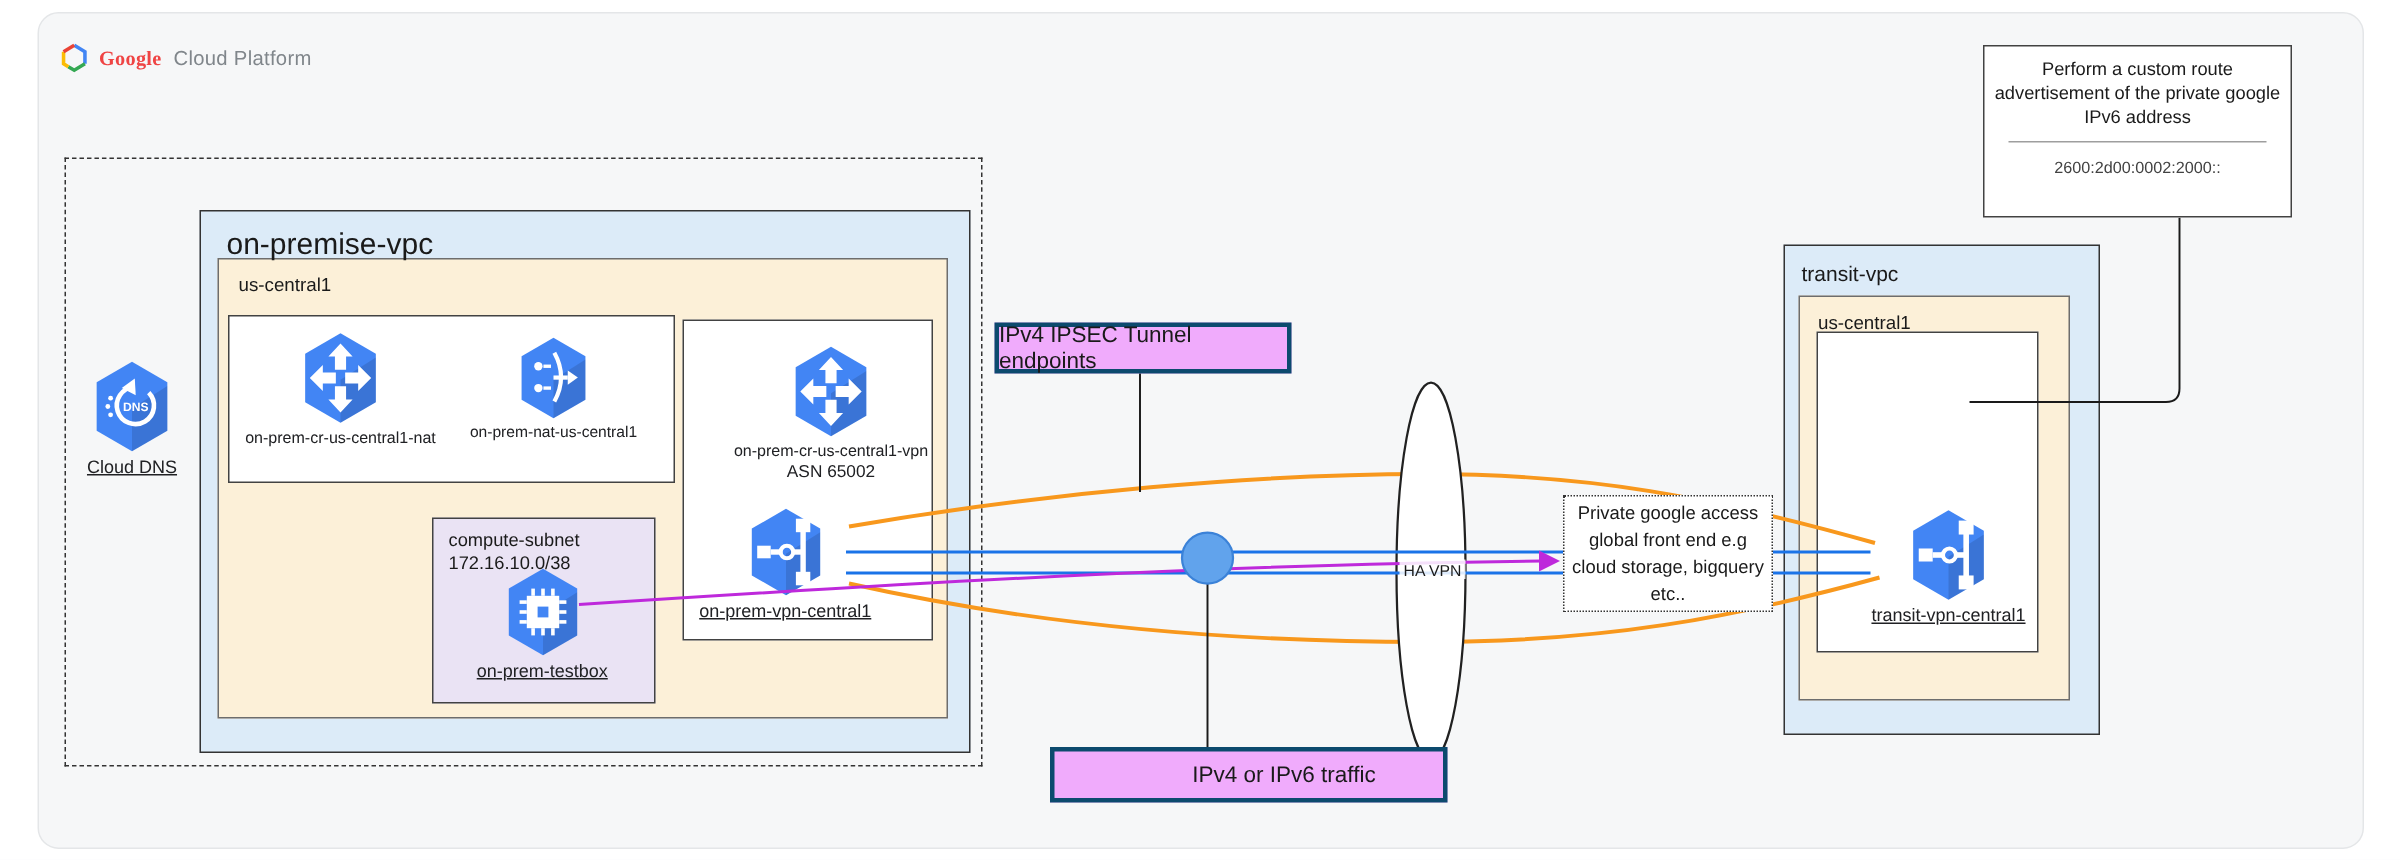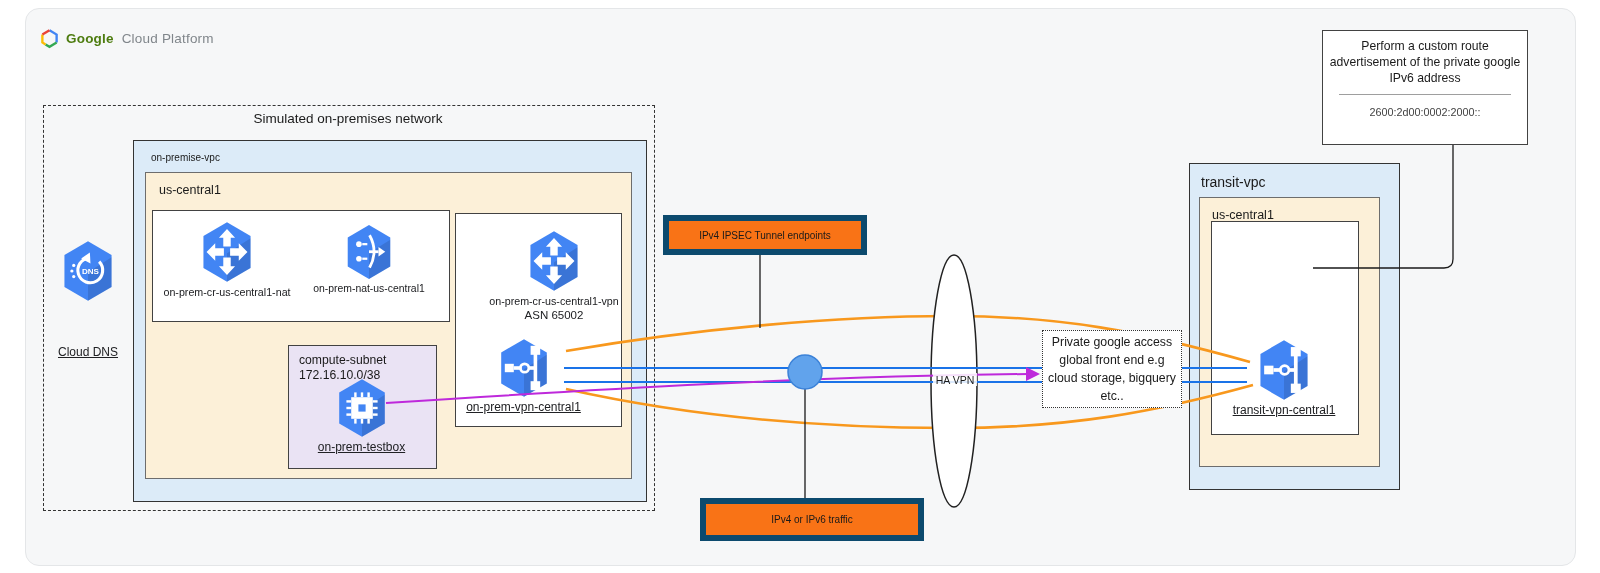--- a/index.html
+++ b/index.html
@@ -4,52 +4,52 @@
 <style>
   html,body{margin:0;padding:0;background:#ffffff;}
   .canvas{position:relative;width:1600px;height:573px;background:#ffffff;
     font-family:"Liberation Sans",sans-serif;color:#1a1a1a;overflow:hidden;}
   .card{position:absolute;left:25px;top:8px;width:1549px;height:556px;
     background:#f6f7f8;border:1px solid #e4e6e8;border-radius:14px;}
   .abs{position:absolute;}
   
   .logo{position:absolute;left:40px;top:28px;display:flex;align-items:center;gap:7px;z-index:3;}
   .logo-text{font-size:13.5px;letter-spacing:.2px;}
-  .logo-bold{color:#4d7c0f;font-weight:bold;}
+  .logo-bold{color:#ef4444;font-weight:bold;font-family:Liberation Serif, serif;}
   .logo-rest{color:#80868b;margin-left:4px;}
   
   .dashed-box{left:43px;top:105px;width:610px;height:404px;border:1.6px dashed #333;z-index:1;}
   .sim-label{left:43px;top:111px;width:610px;text-align:center;font-size:13.5px;z-index:2;}
   .vpc{background:#dcebf8;border:1.6px solid #333;z-index:1;}
   .vpc-onprem{left:133px;top:140px;width:512px;height:360px;}
   .vpc-transit{left:1189px;top:163px;width:209px;height:325px;}
-  .vpc-title{font-size:10px;z-index:2;}
+  .vpc-title{font-size:20px;z-index:2;}
   .region{background:#fcf0d8;border:1px solid #6d6d6d;z-index:1;}
   .region-onprem{left:145px;top:172px;width:485px;height:305px;}
   .region-transit{left:1199px;top:197px;width:179px;height:268px;}
   .region-title{font-size:12.5px;z-index:2;}
   .whitebox{background:#ffffff;border:1px solid #424242;z-index:1;}
   .natbox{left:152px;top:210px;width:296px;height:110px;}
   .vpnbox-l{left:455px;top:213px;width:165px;height:212px;}
   .vpnbox-r{left:1211px;top:221px;width:146px;height:212px;}
   .subnet{left:288px;top:345px;width:147px;height:122px;background:#eae3f4;
     border:1px solid #424242;z-index:1;}
   .subnet-txt{position:absolute;left:10px;top:7px;font-size:12.2px;line-height:15px;}
   
   .node{position:absolute;display:flex;flex-direction:column;align-items:center;z-index:2;}
   .node svg{display:block;}
   .nlabel{margin-top:3px;font-size:10.7px;line-height:12.5px;text-align:center;
     white-space:nowrap;color:#202124;}
   .nlabel.sm{font-size:10.4px;}
   .nlabel.md{font-size:12px;text-decoration:underline;}
   
-  .labelbox{background:#f97316;border:6px solid #0c4a6e;display:flex;align-items:center;
-    justify-content:center;font-size:10px;z-index:10;}
+  .labelbox{background:#f0abfc;border:3px solid #0c4a6e;display:flex;align-items:center;
+    justify-content:center;font-size:15px;z-index:10;}
   .lb-tunnel{left:663px;top:215px;width:192px;height:28px;}
-  .lb-traffic{left:700px;top:498px;width:212px;height:31px;}
+  .lb-traffic{left:700px;top:498px;width:212px;height:31px;padding-left:47px;}
   .dottedbox{left:1042px;top:330px;width:140px;height:78px;background:#fff;
     border:1.6px dotted #333;z-index:10;font-size:12.3px;line-height:18px;
     text-align:center;padding-top:2px;box-sizing:border-box;}
   .callout{left:1322px;top:30px;width:206px;height:115px;background:#fff;
     border:1px solid #424242;z-index:10;text-align:center;box-sizing:border-box;
     padding-top:7px;font-size:12.2px;line-height:16px;}
   .callout-divider{border:none;border-top:1px solid #9e9e9e;margin:8px 16px 9px 16px;}
   .callout-addr{font-size:10.8px;color:#424242;}
   .lines-svg{position:absolute;left:0;top:0;z-index:5;pointer-events:none;}
 </style>
@@ -66,31 +66,30 @@
       <polyline points="7,20.5 3,18 3,8" fill="none" stroke="#FBBC05" stroke-width="3"></polyline>
       <polyline points="3,8 12,2.5" fill="none" stroke="#EA4335" stroke-width="3"></polyline>
     </svg>
     <div class="logo-text">
       <span class="logo-bold">Google</span>
       <span class="logo-rest">Cloud Platform</span>
     </div>
   </div>
 
   <div class="abs dashed-box"></div>
-  <div class="abs sim-label">Simulated on-premises network</div>
 
   <div class="abs vpc vpc-onprem"></div>
   <div class="abs vpc-title" style="left:151px;top:152px;">on-premise-vpc</div>
 
   <div class="abs region region-onprem"></div>
   <div class="abs region-title" style="left:159px;top:183px;">us-central1</div>
 
   <div class="abs whitebox natbox"></div>
 
-  <div class="node" style="left:38px;top:240px;width:100px;gap:41px;">
+  <div class="node" style="left:38px;top:240px;width:100px;">
     <svg width="58" height="62" viewBox="0 0 88 100">
       <polygon points="44,2 82,24 82,76 44,98 6,76 6,24" fill="#4285F4"></polygon>
       <polygon points="44,52 82,28 82,76 44,98" fill="#000" opacity="0.12"></polygon>
       <path d="M46,29 A20,20 0 1 0 62,35" fill="none" stroke="#fff" stroke-width="5"></path>
       <polygon points="47,20 33,30 48,38" fill="#fff"></polygon>
       <circle cx="21" cy="41" r="2.6" fill="#fff"></circle>
       <circle cx="18" cy="50" r="2.6" fill="#fff"></circle>
       <circle cx="21" cy="59" r="2.6" fill="#fff"></circle>
       <text x="48" y="55" font-size="13" font-weight="bold" fill="#fff" text-anchor="middle">DNS</text>
     </svg>
@@ -182,21 +181,21 @@
     <div class="nlabel md">on-prem-vpn-central1</div>
   </div>
 
   <div class="abs vpc vpc-transit"></div>
   <div class="abs vpc-title" style="left:1201px;top:174px;font-size:14px;">transit-vpc</div>
   <div class="abs region region-transit"></div>
   <div class="abs region-title" style="left:1212px;top:208px;">us-central1</div>
   <div class="abs whitebox vpnbox-r"></div>
 
 
-  <div class="node" style="left:1211px;top:339px;width:146px;">
+  <div class="node" style="left:1211px;top:339px;width:146px;padding-left:15px;">
     <svg width="58" height="62" viewBox="0 0 88 100">
       <polygon points="44,2 82,24 82,76 44,98 6,76 6,24" fill="#4285F4"></polygon>
       <polygon points="44,52 82,28 82,76 44,98" fill="#000" opacity="0.12"></polygon>
       <rect x="12" y="43" width="15" height="14" fill="#fff"></rect>
       <rect x="27" y="47" width="13" height="6" fill="#fff"></rect>
       <circle cx="45" cy="50" r="7" fill="none" stroke="#fff" stroke-width="4.5"></circle>
       <rect x="52" y="47" width="9" height="6" fill="#fff"></rect>
       <rect x="60" y="24" width="6" height="52" fill="#fff"></rect>
       <rect x="55" y="13" width="16" height="15" fill="#fff"></rect>
       <rect x="55" y="72" width="16" height="15" fill="#fff"></rect>

